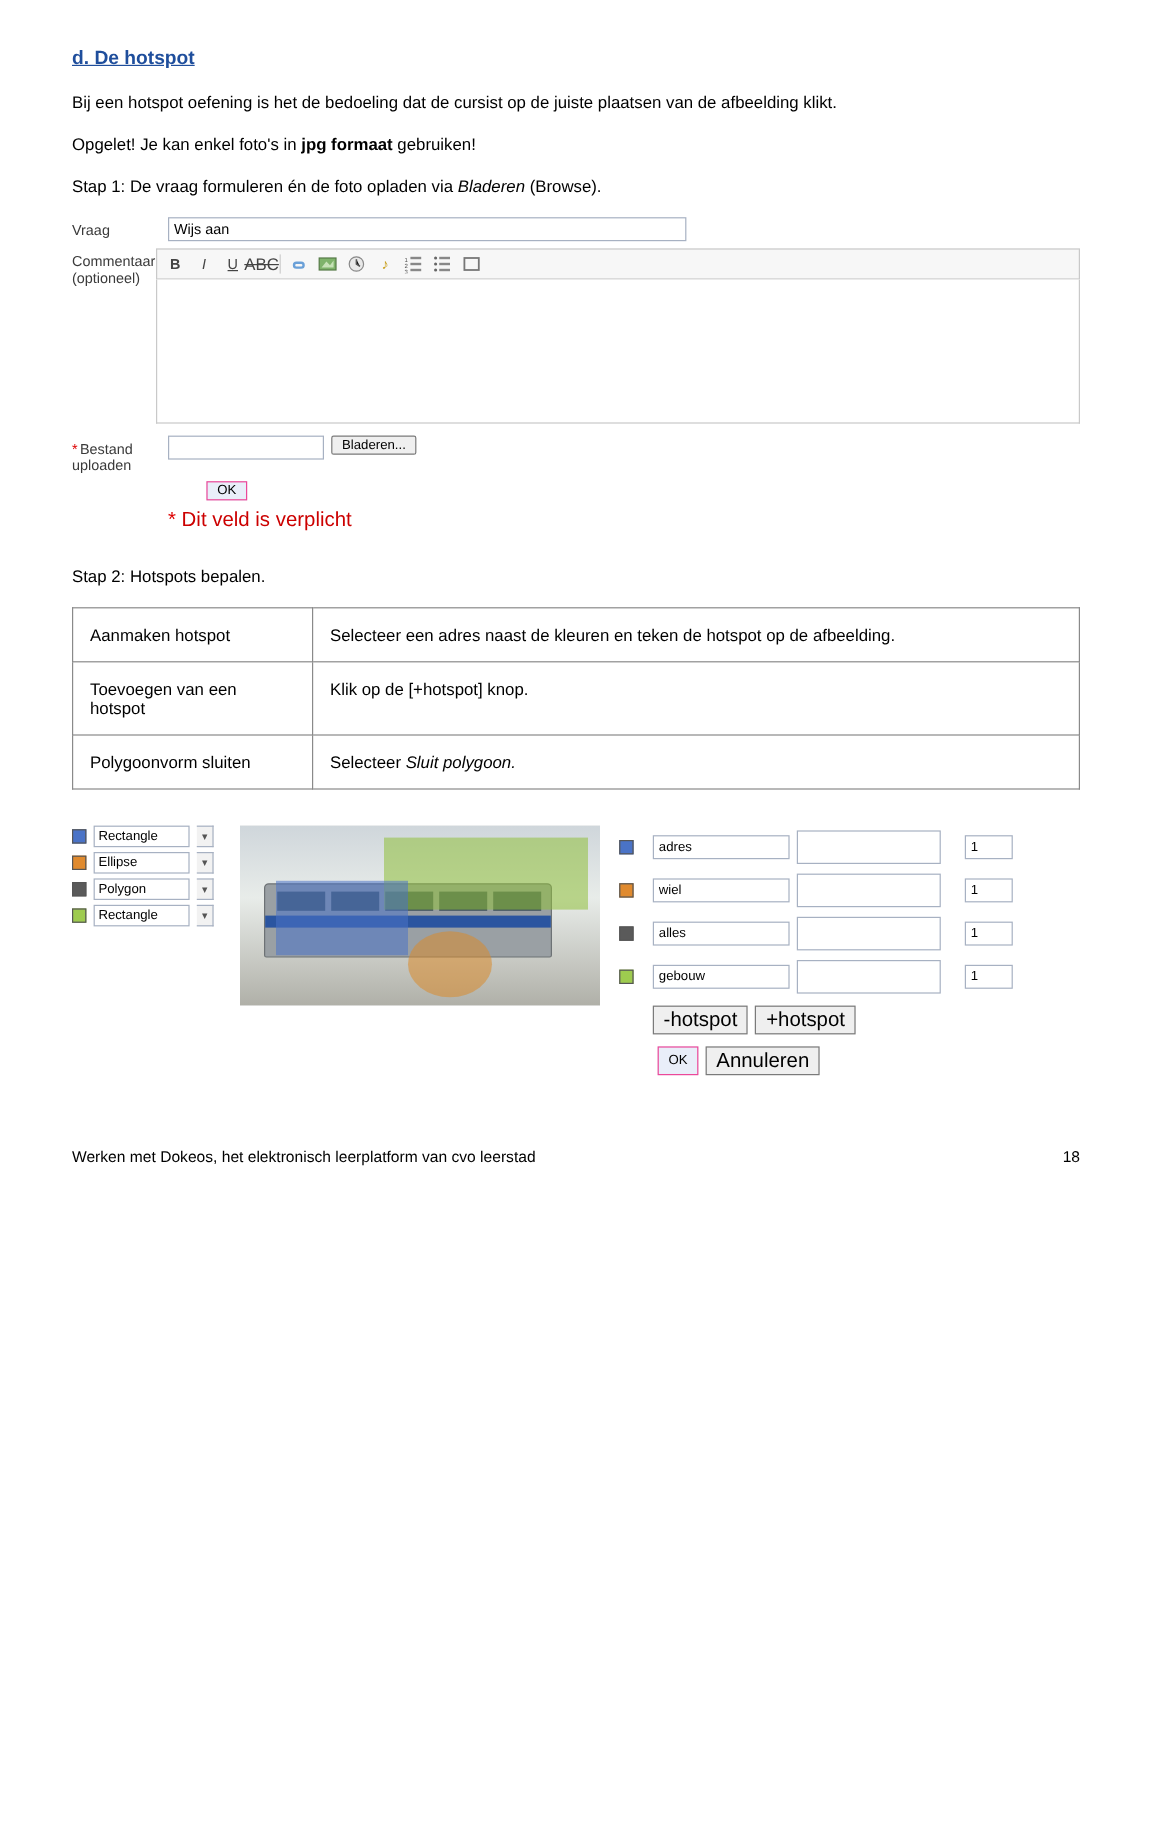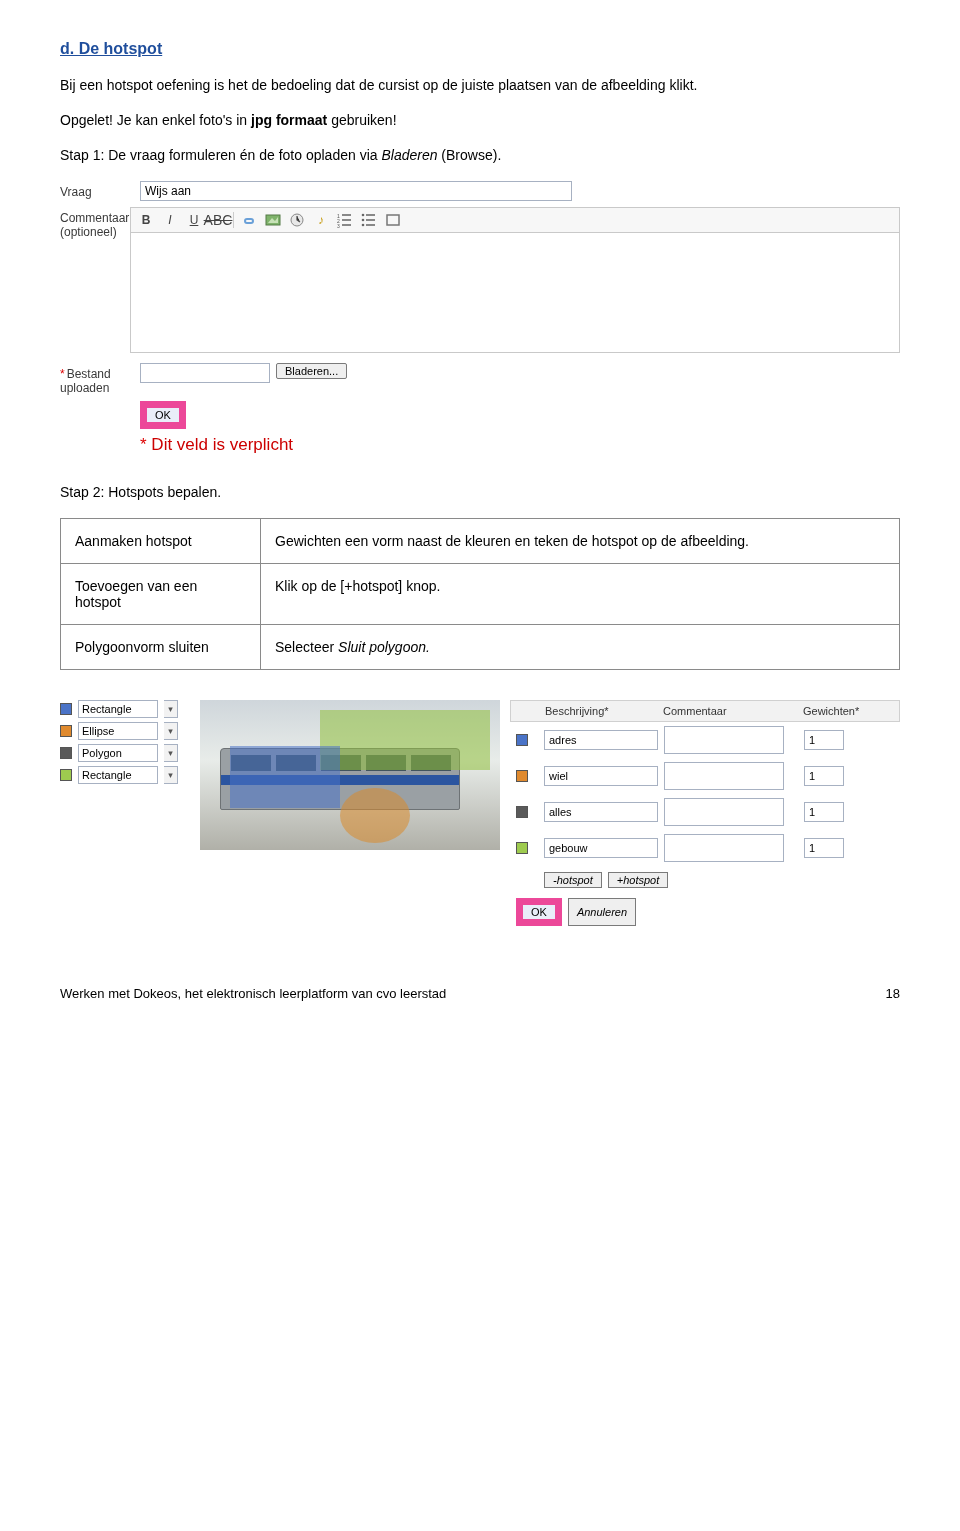--- a/index.html
+++ b/index.html
@@ -65,25 +65,26 @@
   .browse-btn {
     border:1px solid #7a7a7a;
     border-radius:2px;
     background:#efefef;
     font-size:11px;
     padding:1px 8px;
     margin-left:6px;
     cursor:pointer;
   }
   .ok-btn {
-    border:7px solid #ec4899;
+    border:1px solid #ec4899;
     background:#e9eef9;
     font-size:11px;
     padding:1px 8px;
     cursor:pointer;
+    margin-left:32px;
   }
   .req-note { color:#c00; font-size:17px; margin-left:80px; margin-top:4px;}
   .req-note .ast { color:#d00; }
 
   
   .hs-table {
     border-collapse: collapse;
     width: 100%;
     margin: 10px 0 30px 0;
     padding-left: 22px;
@@ -168,21 +169,21 @@
     resize:none;
   }
   .rt-weight {
     border:1px solid #a7b1c2;
     height:20px; width:40px; font-size:11px; padding:0 4px;
   }
   .rt-btns { padding:6px 6px 6px 34px; display:flex; gap:6px; }
   .rt-btns2 { padding:4px 6px 0 6px; display:flex; gap:6px; }
   .sm-btn {
     border:1px solid #7a7a7a; background:#efefef;
-    font-size:11px; padding:1px 8px; cursor:pointer;font-style:italic;
+    font-size:17px; padding:1px 8px; cursor:pointer;
   }
 
   .footer {
     margin-top: 60px;
     display:flex;
     justify-content:space-between;
     font-size:13px;
   }
 </style>
 </head>
@@ -276,21 +277,21 @@
   </div>
   <div class="req-note"><span class="ast">*</span><span> Dit veld is verplicht</span></div>
 </div>
 
 <p class="para">Stap 2: Hotspots bepalen.</p>
 
 <table class="hs-table">
   <tbody>
       <tr>
     <td>Aanmaken hotspot</td>
-    <td>Gewichten een vorm naast de kleuren en teken de hotspot op de afbeelding.</td>
+    <td>Selecteer een adres naast de kleuren en teken de hotspot op de afbeelding.</td>
   </tr>
   <tr>
     <td>Toevoegen van een hotspot</td>
     <td>Klik op de [+hotspot] knop.</td>
   </tr>
   <tr>
     <td>Polygoonvorm sluiten</td>
     <td>
       <span>Selecteer </span><span class="italic">Sluit polygoon.</span>
     </td>
@@ -331,26 +332,20 @@
       <div class="tram-window" style="left:100px;width:40px"></div>
       <div class="tram-window" style="left:145px;width:40px"></div>
       <div class="tram-window" style="left:190px;width:40px"></div>
     </div>
     <div class="overlay ov-green"></div>
     <div class="overlay ov-blue"></div>
     <div class="overlay ov-orange"></div>
   </div>
 
   <div class="right-table">
-    <div class="rt-head">
-      <span></span>
-      <span>Beschrijving*</span>
-      <span>Commentaar</span>
-      <span>Gewichten*</span>
-    </div>
     <div class="rt-row">
       <span class="color-sq" style="background:#4a73c7"></span>
       <input class="rt-input" value="adres" style="">
       <textarea class="rt-textarea" style=""></textarea>
       <input class="rt-weight" value="1" style="">
     </div>
     <div class="rt-row">
       <span class="color-sq" style="background:#e08a2e"></span>
       <input class="rt-input" value="wiel" style="">
       <textarea class="rt-textarea" style=""></textarea>

